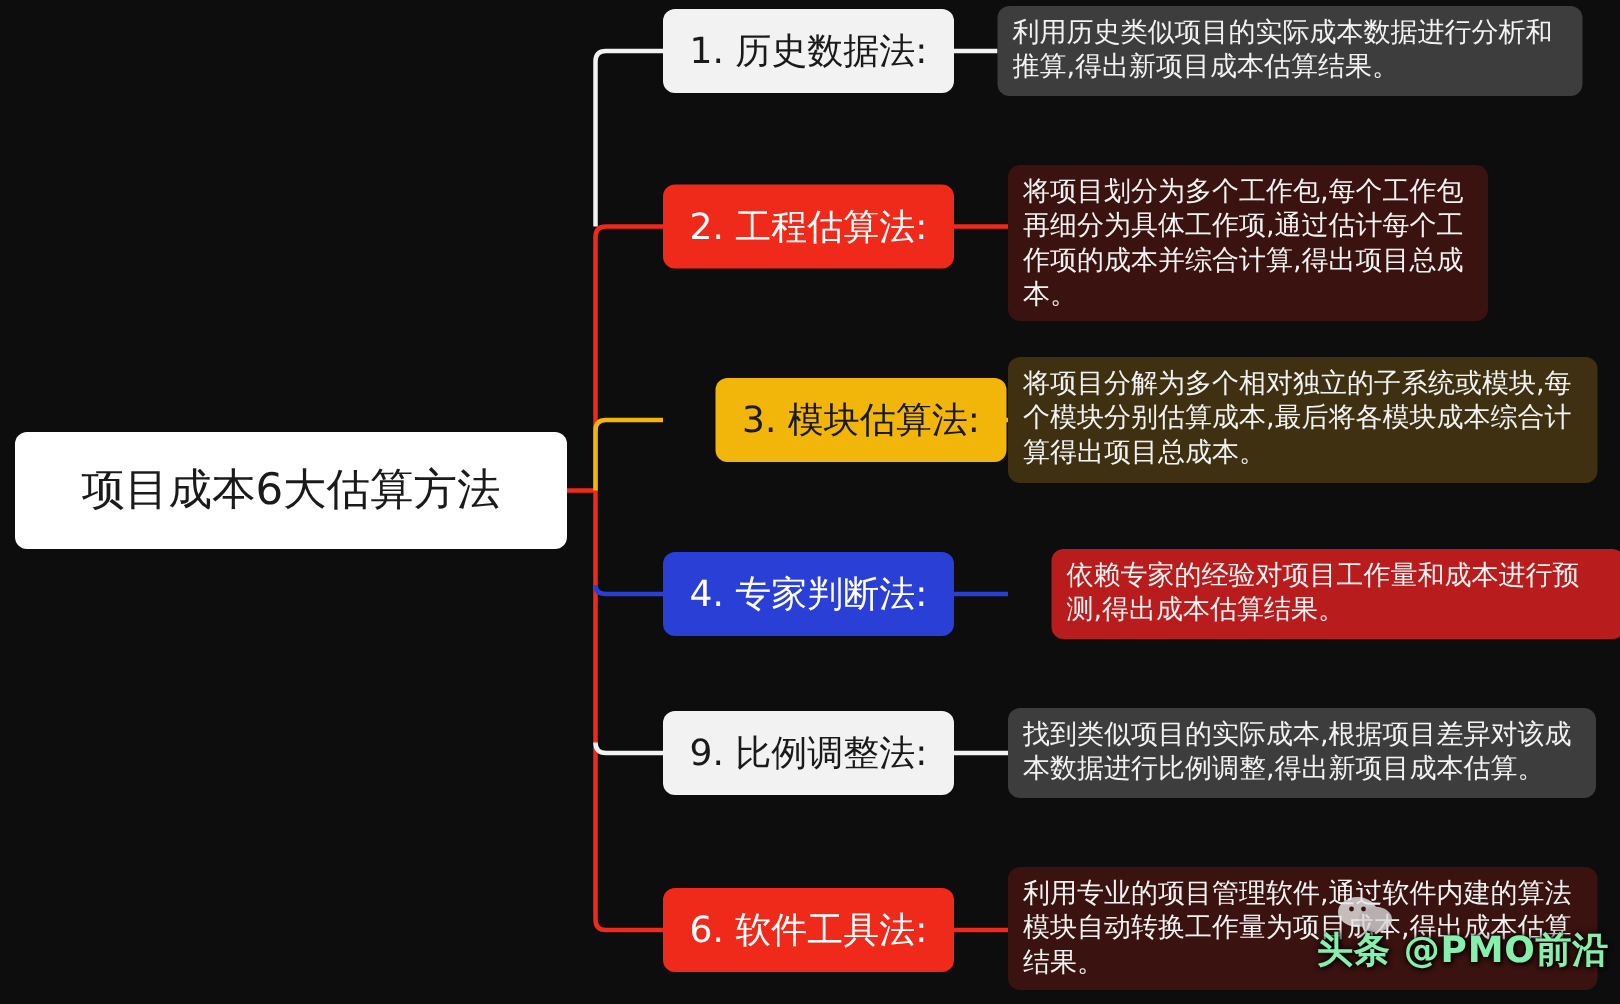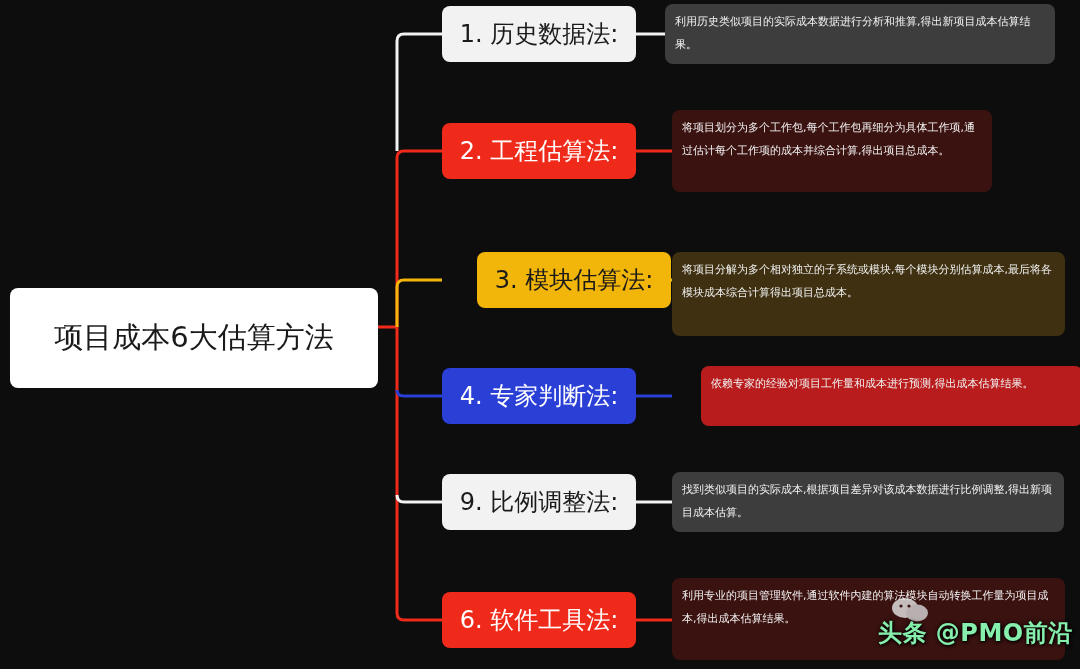--- a/index.html
+++ b/index.html
@@ -1,32 +1,32 @@
 <!DOCTYPE html>
 <html><head>
 <meta charset="utf-8">
 <style>
   html, body { margin: 0; padding: 0; }
   body {
     width: 1080px; height: 669px; background: #0d0d0d; position: relative; overflow: hidden;
     font-family: "DejaVu Sans", "Liberation Sans", sans-serif;
   }
   .root {
-    position: absolute; left: 10px; top: 288px; width: 368px; height: 100px;
+    position: absolute; left: 10px; top: 288px; width: 368px; height: 78px;
     background: #ffffff; border-radius: 8px; color: #1a1a1a;
     font-size: 29px; display: flex; align-items: center; justify-content: center;
   }
   .line { position: absolute; }
   .branch {
     position: absolute; left: 442px; width: 194px; height: 56px; border-radius: 8px;
     display: flex; align-items: center; justify-content: center; font-size: 24px;
   }
   .desc {
     position: absolute; left: 665px; width: 390px; border-radius: 8px;
-    color: #f2f2f2; font-size: 11px; line-height: 23px; padding: 6px 10px; box-sizing: border-box;
+    color: #f2f2f2; font-size: 18px; line-height: 23px; padding: 6px 10px; box-sizing: border-box;
   }
   .watermark {
     position: absolute; left: 878px; top: 617px; color: #86efac; font-size: 24px;
     font-weight: bold; text-shadow: 1px 1px 3px #000, 0 0 4px #000; letter-spacing: 0.5px;
   }
   .wm-icon {
     position: absolute; left: 890px; top: 596px; width: 40px; height: 28px; opacity: 0.8;
   }
 </style>
 </head>
@@ -68,21 +68,21 @@
 <div class="branch" style="top:123px;background:#f02a1a;color:#ffffff;">
   <span>2. 工程估算法:</span>
 </div>
 <div class="desc" style="left:672px;width:320px;top:110px;min-height:82px;background:#3a1210;">
   <span>将项目划分为多个工作包,每个工作包再细分为具体工作项,通过估计每个工作项的成本并综合计算,得出项目总成本。</span>
 </div>
 
 <div class="branch" style="top:252px;background:#f2b50a;color:#1a1a1a;margin-left:35px;">
   <span>3. 模块估算法:</span>
 </div>
-<div class="desc" style="left:672px;width:393px;top:238px;min-height:84px;background:#3e3010;margin-top:14px;">
+<div class="desc" style="left:672px;width:393px;top:238px;min-height:84px;background:#3e3010;">
   <span>将项目分解为多个相对独立的子系统或模块,每个模块分别估算成本,最后将各模块成本综合计算得出项目总成本。</span>
 </div>
 
 <div class="branch" style="top:368px;background:#2a3fd6;color:#ffffff;">
   <span>4. 专家判断法:</span>
 </div>
 <div class="desc" style="left:672px;width:382px;top:366px;min-height:60px;background:#b91c1c;margin-left:29px;">
   <span>依赖专家的经验对项目工作量和成本进行预测,得出成本估算结果。</span>
 </div>
 

